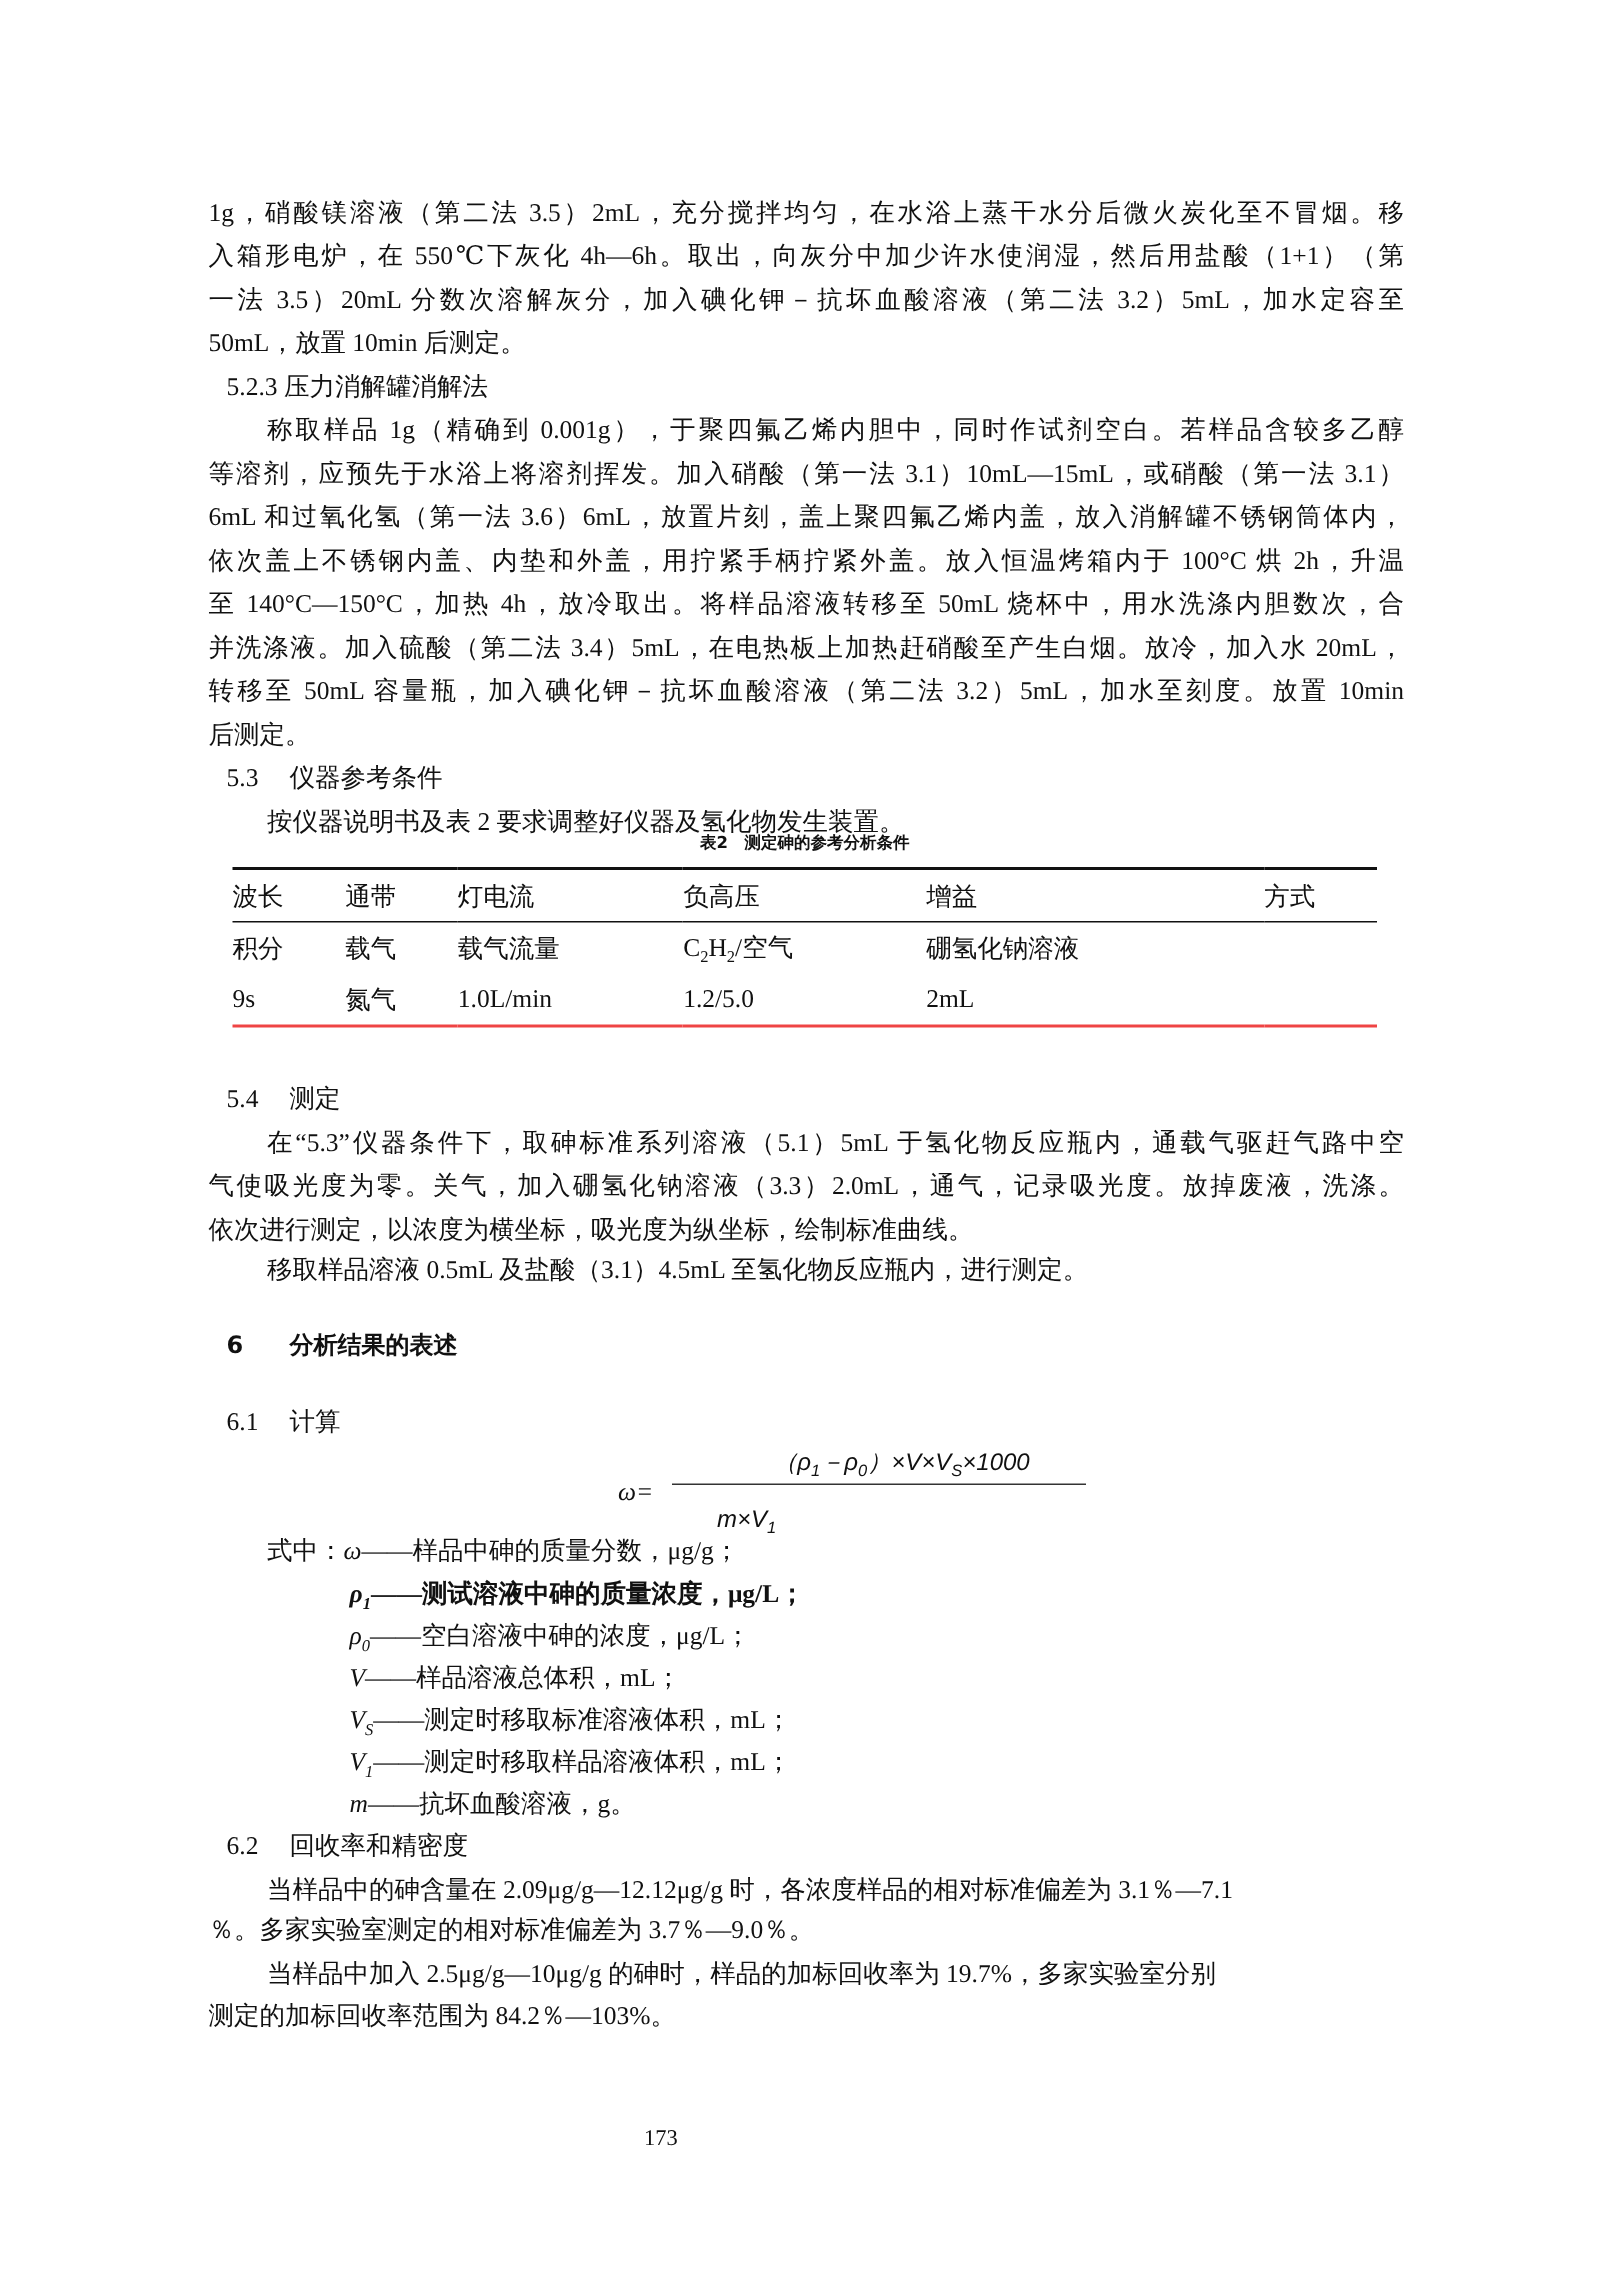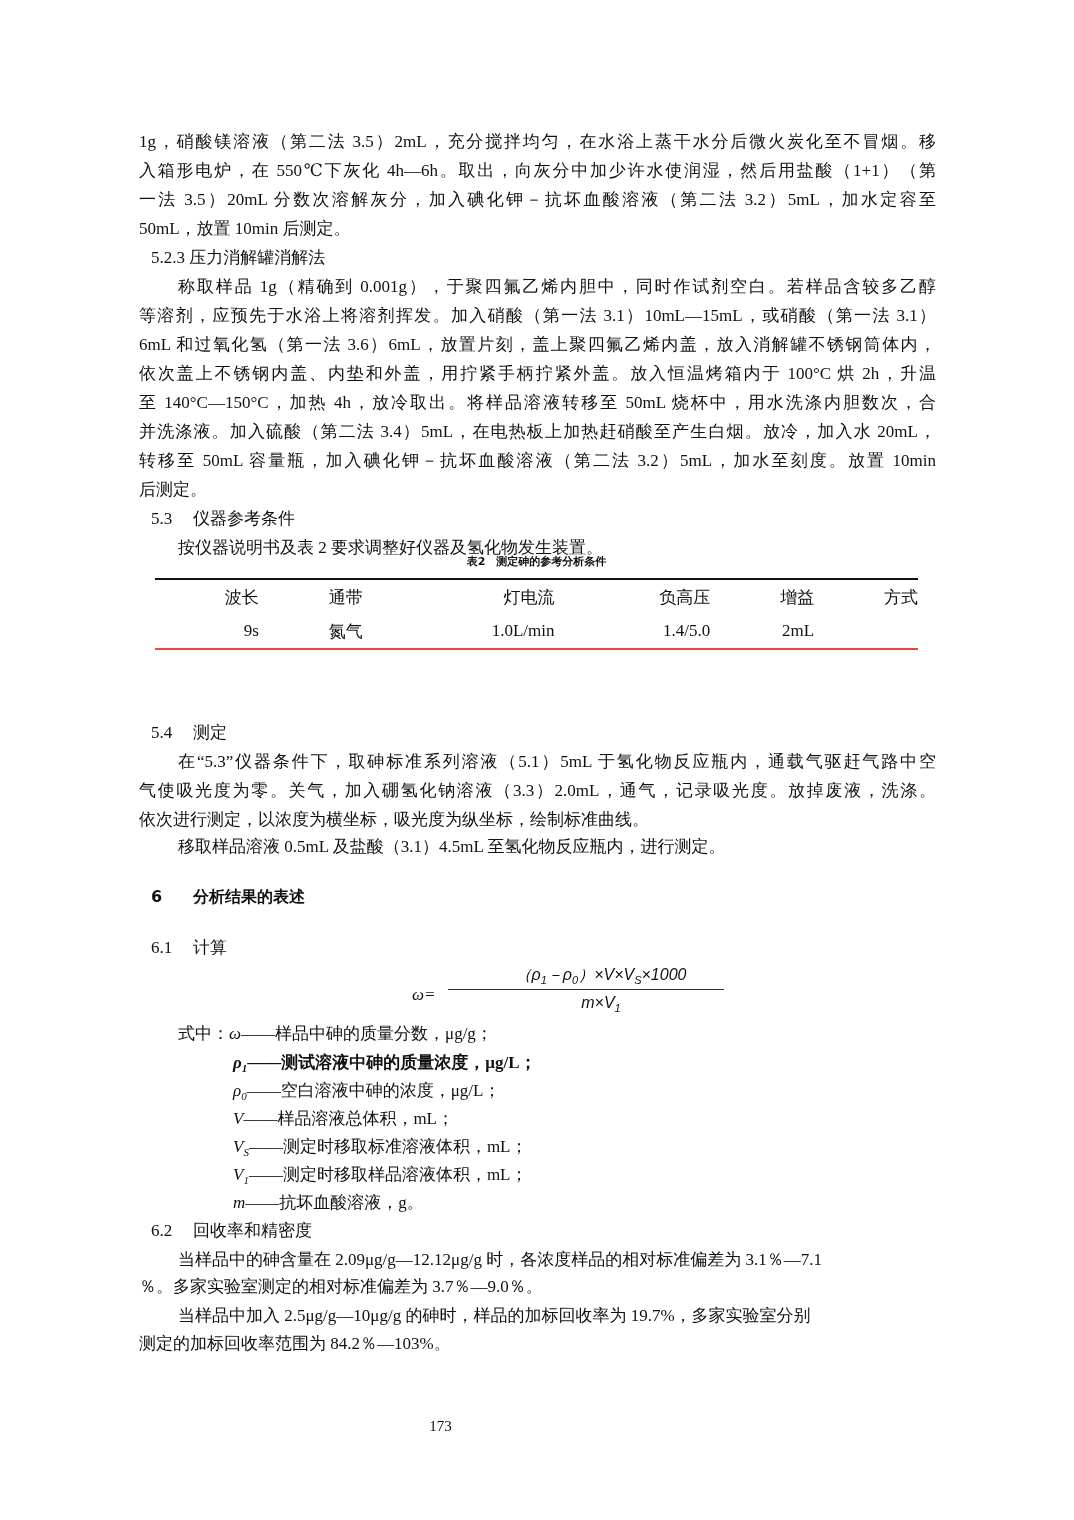--- a/index.html
+++ b/index.html
@@ -8,30 +8,30 @@
   .line { position: absolute; white-space: nowrap; line-height: 20px; }
   .p { left: 139px; }
   .ind { left: 178px; }
   .sec { left: 151px; }
   .sec .num { display: inline-block; width: 42px; }
   .bold { font-weight: bold; }
   .just { width: 797px; text-align: justify; text-align-last: justify; }
   .just-ind { width: 758px; text-align: justify; text-align-last: justify; }
   .caption { position: absolute; left: 155px; width: 763px; top: 554px; text-align: center; font-weight: bold; font-family: "DejaVu Sans", sans-serif; font-size: 11px; }
   table.cond { position: absolute; left: 155px; top: 578px; width: 763px; border-collapse: collapse; }
-  table.cond td { text-align: right; height: 34px; padding: 0; font-size: 17px; }
+  table.cond td { text-align: left; height: 34px; padding: 0; font-size: 17px; }
   table.cond tr.top td { border-top: 2px solid #111; }
   table.cond tr.mid td { border-top: 1.2px solid #111; }
   table.cond tr.last td { border-bottom: 2px solid #ef4444; }
   .formula { position: absolute; left: 412px; top: 965px; }
   .formula .lhs { position: absolute; left: 0; top: 20px; font-style: italic; }
   .formula .frac { position: absolute; left: 36px; top: 0; width: 276px; }
   .formula .numer { text-align: center; font-style: italic; font-family: "Liberation Sans", sans-serif; font-size: 16px; height: 22px; padding-left: 30px; }
   .formula .bar { border-top: 1px solid #333; margin-top: 2px; }
-  .formula .denom { text-align: center; font-style: italic; font-family: "Liberation Sans", sans-serif; font-size: 16px; margin-top: 4px; padding-left: 30px; }
+  .formula .denom { font-style: italic; font-family: "Liberation Sans", sans-serif; font-size: 16px; margin-top: 15px; padding-left: 30px; }
   .defs .sym { font-style: italic; }
   .pagenum { position: absolute; left: 0; width: 881px; top: 1418px; text-align: center; font-size: 15px; }
   sub { font-size: 11px; }
 </style>
 </head>
 <body>
 
 <div class="line p just" style="top:132px">1g，硝酸镁溶液（第二法 3.5）2mL，充分搅拌均匀，在水浴上蒸干水分后微火炭化至不冒烟。移</div>
 <div class="line p just" style="top:161px">入箱形电炉，在 550℃下灰化 4h—6h。取出，向灰分中加少许水使润湿，然后用盐酸（1+1）（第</div>
 <div class="line p just" style="top:190px">一法 3.5）20mL 分数次溶解灰分，加入碘化钾－抗坏血酸溶液（第二法 3.2）5mL，加水定容至</div>
@@ -57,25 +57,33 @@
 <table class="cond">
   <tbody>
       <tr class="top">
     <td>波长</td>
     <td>通带</td>
     <td>灯电流</td>
     <td>负高压</td>
     <td>增益</td>
     <td>方式</td>
   </tr>
+  <tr class="mid">
+    <td>积分</td>
+    <td>载气</td>
+    <td>载气流量</td>
+    <td id="c2h2-cell">C<sub>2</sub>H<sub>2</sub>/空气</td>
+    <td>硼氢化钠溶液</td>
+    <td></td>
+  </tr>
   <tr class="last">
     <td>9s</td>
     <td>氮气</td>
     <td>1.0L/min</td>
-    <td>1.4/5.0</td>
+    <td>1.2/5.0</td>
     <td>2mL</td>
     <td></td>
   </tr>
 </tbody>
   </table>
 
 <div class="line sec" style="top:723px">
   <span class="num">5.4</span><span>测定</span>
 </div>
 <div class="line ind just-ind" style="top:752px">在“5.3”仪器条件下，取砷标准系列溶液（5.1）5mL 于氢化物反应瓶内，通载气驱赶气路中空</div>

